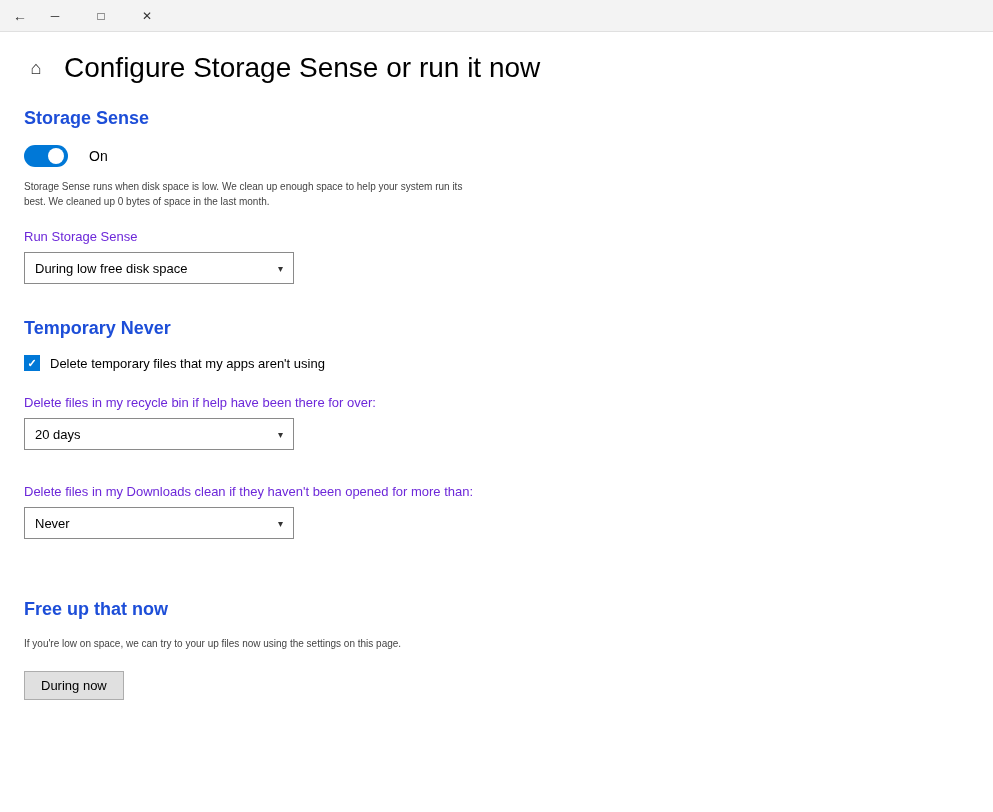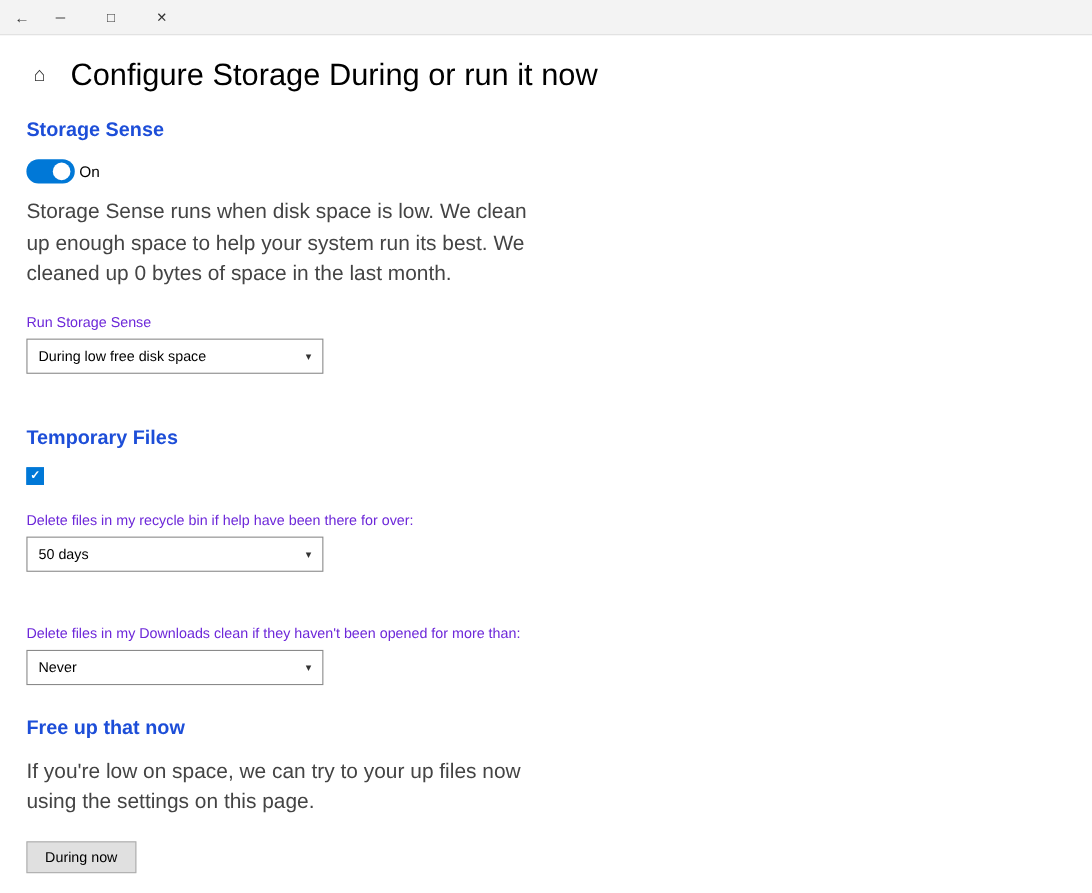--- a/index.html
+++ b/index.html
@@ -102,21 +102,21 @@
       font-size: 18px;
       font-weight: 600;
       margin-bottom: 16px;
       color: #1d4ed8;
     }
 
     
     .toggle-row {
       display: flex;
       align-items: center;
-      gap: 4px;
+      gap: 21px;
       margin-bottom: 12px;
       text-align: right;
     }
 
     .toggle {
       width: 44px;
       height: 22px;
       background: #0078d7;
       border-radius: 11px;
       position: relative;
@@ -133,21 +133,21 @@
       right: 4px;
       transition: all 0.2s;
     }
 
     .toggle-label {
       font-size: 14px;
       color: #000;
     }
 
     .description-text {
-      font-size: 19px;
+      font-size: 10px;
       color: #444;
       max-width: 460px;
       line-height: 1.5;
       margin-bottom: 20px;
     }
 
     .field-label {
       font-size: 13px;
       color: #6d28d9;
       margin-bottom: 8px;
@@ -157,21 +157,21 @@
     .dropdown {
       width: 270px;
       height: 32px;
       border: 1px solid #8a8a8a;
       background: #ffffff;
       display: flex;
       align-items: center;
       justify-content: space-between;
       padding: 0 10px;
       cursor: pointer;
-      margin-bottom: 48px;
+      margin-bottom: 34px;
     }
 
     .dropdown-text {
       font-size: 13px;
       color: #000;
     }
 
     .dropdown-arrow {
       font-size: 10px;
       color: #333;
@@ -232,21 +232,21 @@
     <button class="title-bar-btn close">✕</button>
   </div>
 </div>
 
 <div class="content">
 
   <div class="page-header">
     <div class="home-icon">
       <span>⌂</span>
     </div>
-    <h1 class="page-title">Configure Storage During or run it now</h1>
+    <h1 class="page-title">Configure Storage Sense or run it now</h1>
   </div>
 
   <div>
     <h2 class="section-title">Storage Sense</h2>
 
     <div class="toggle-row">
       <div class="toggle">
         <div class="toggle-thumb"></div>
       </div>
       <span class="toggle-label">On</span>
@@ -255,36 +255,37 @@
     <p class="description-text">Storage Sense runs when disk space is low. We clean up enough space to help your system run its best. We cleaned up 0 bytes of space in the last month.</p>
 
     <div class="field-label">Run Storage Sense</div>
     <div class="dropdown">
       <span class="dropdown-text">During low free disk space</span>
       <span class="dropdown-arrow">▾</span>
     </div>
   </div>
 
   <div>
-    <h2 class="section-title">Temporary Files</h2>
+    <h2 class="section-title">Temporary Never</h2>
 
     <div class="checkbox-row">
       <div class="checkbox">
         <span class="checkbox-check">✓</span>
       </div>
+      <span class="checkbox-label">Delete temporary files that my apps aren't using</span>
     </div>
 
     <div class="field-label">Delete files in my recycle bin if help have been there for over:</div>
     <div class="dropdown">
-      <span class="dropdown-text">50 days</span>
+      <span class="dropdown-text">20 days</span>
       <span class="dropdown-arrow">▾</span>
     </div>
 
     <div class="field-label">Delete files in my Downloads clean if they haven't been opened for more than:</div>
-    <div class="dropdown" style="margin-bottom: 28px;">
+    <div class="dropdown" style="margin-bottom: 60px;">
       <span class="dropdown-text">Never</span>
       <span class="dropdown-arrow">▾</span>
     </div>
   </div>
 
   <div>
     <h2 class="section-title">Free up that now</h2>
     <p class="description-text">If you're low on space, we can try to your up files now using the settings on this page.</p>
     <button class="btn">During now</button>
   </div>

